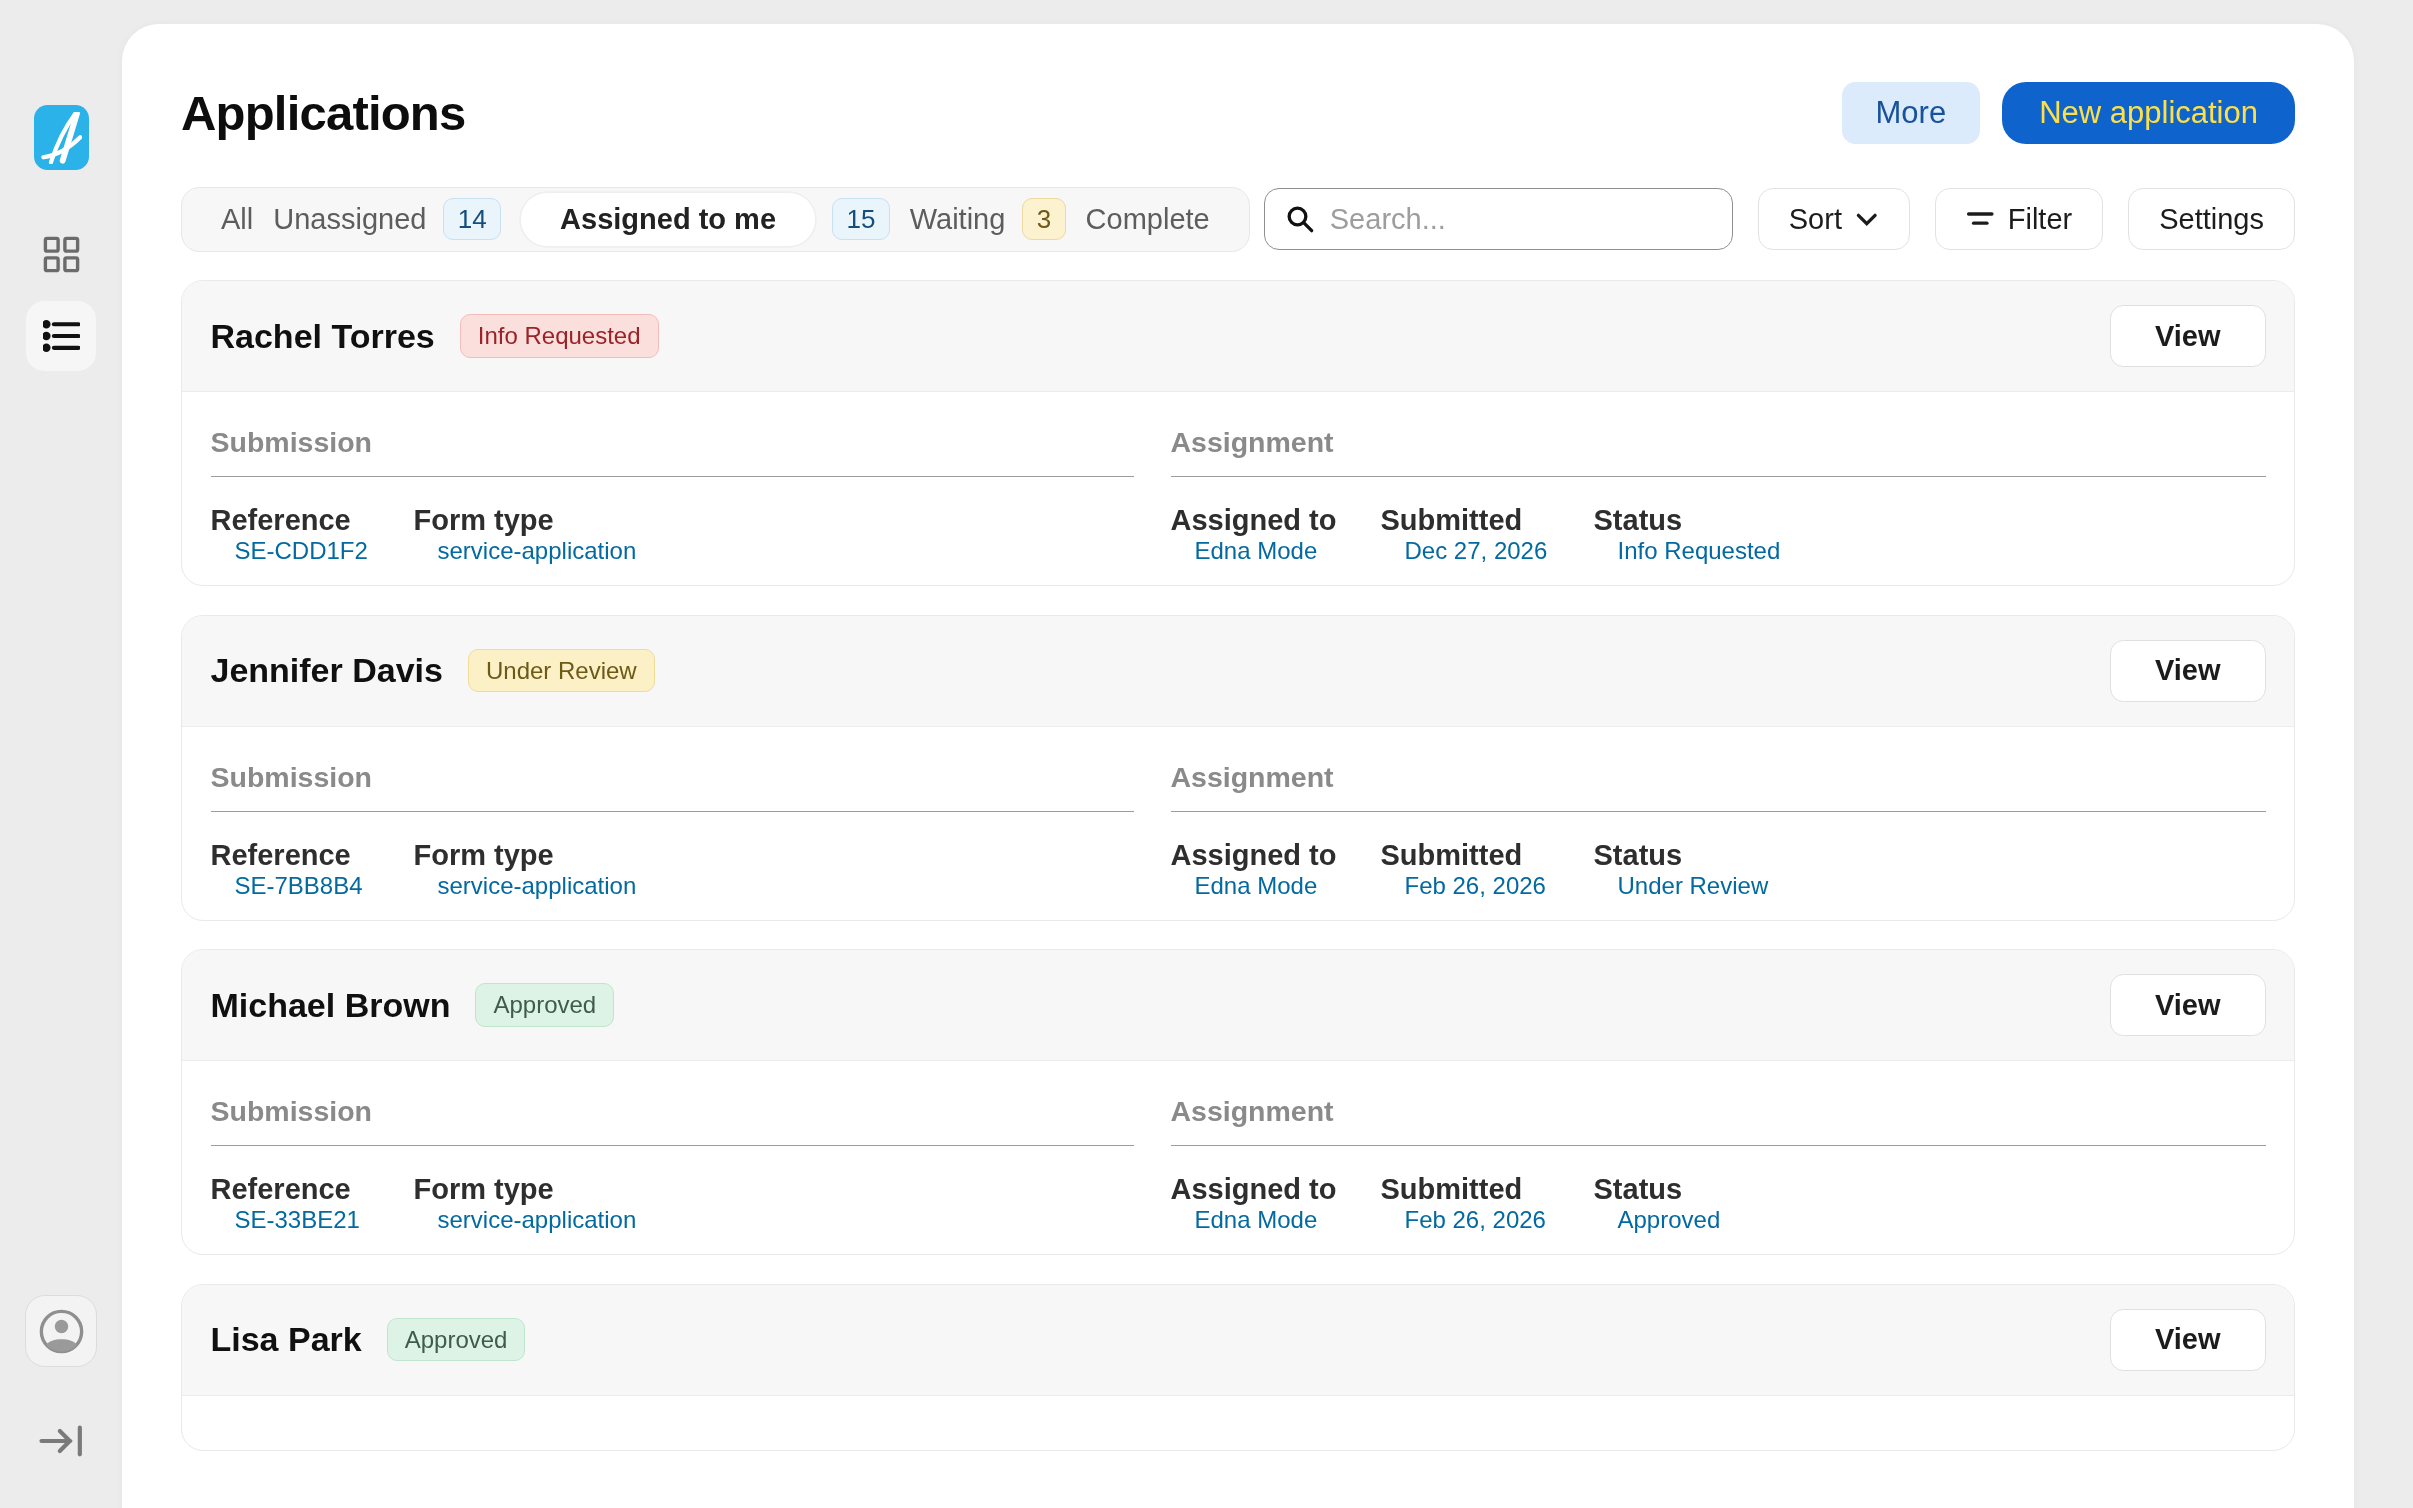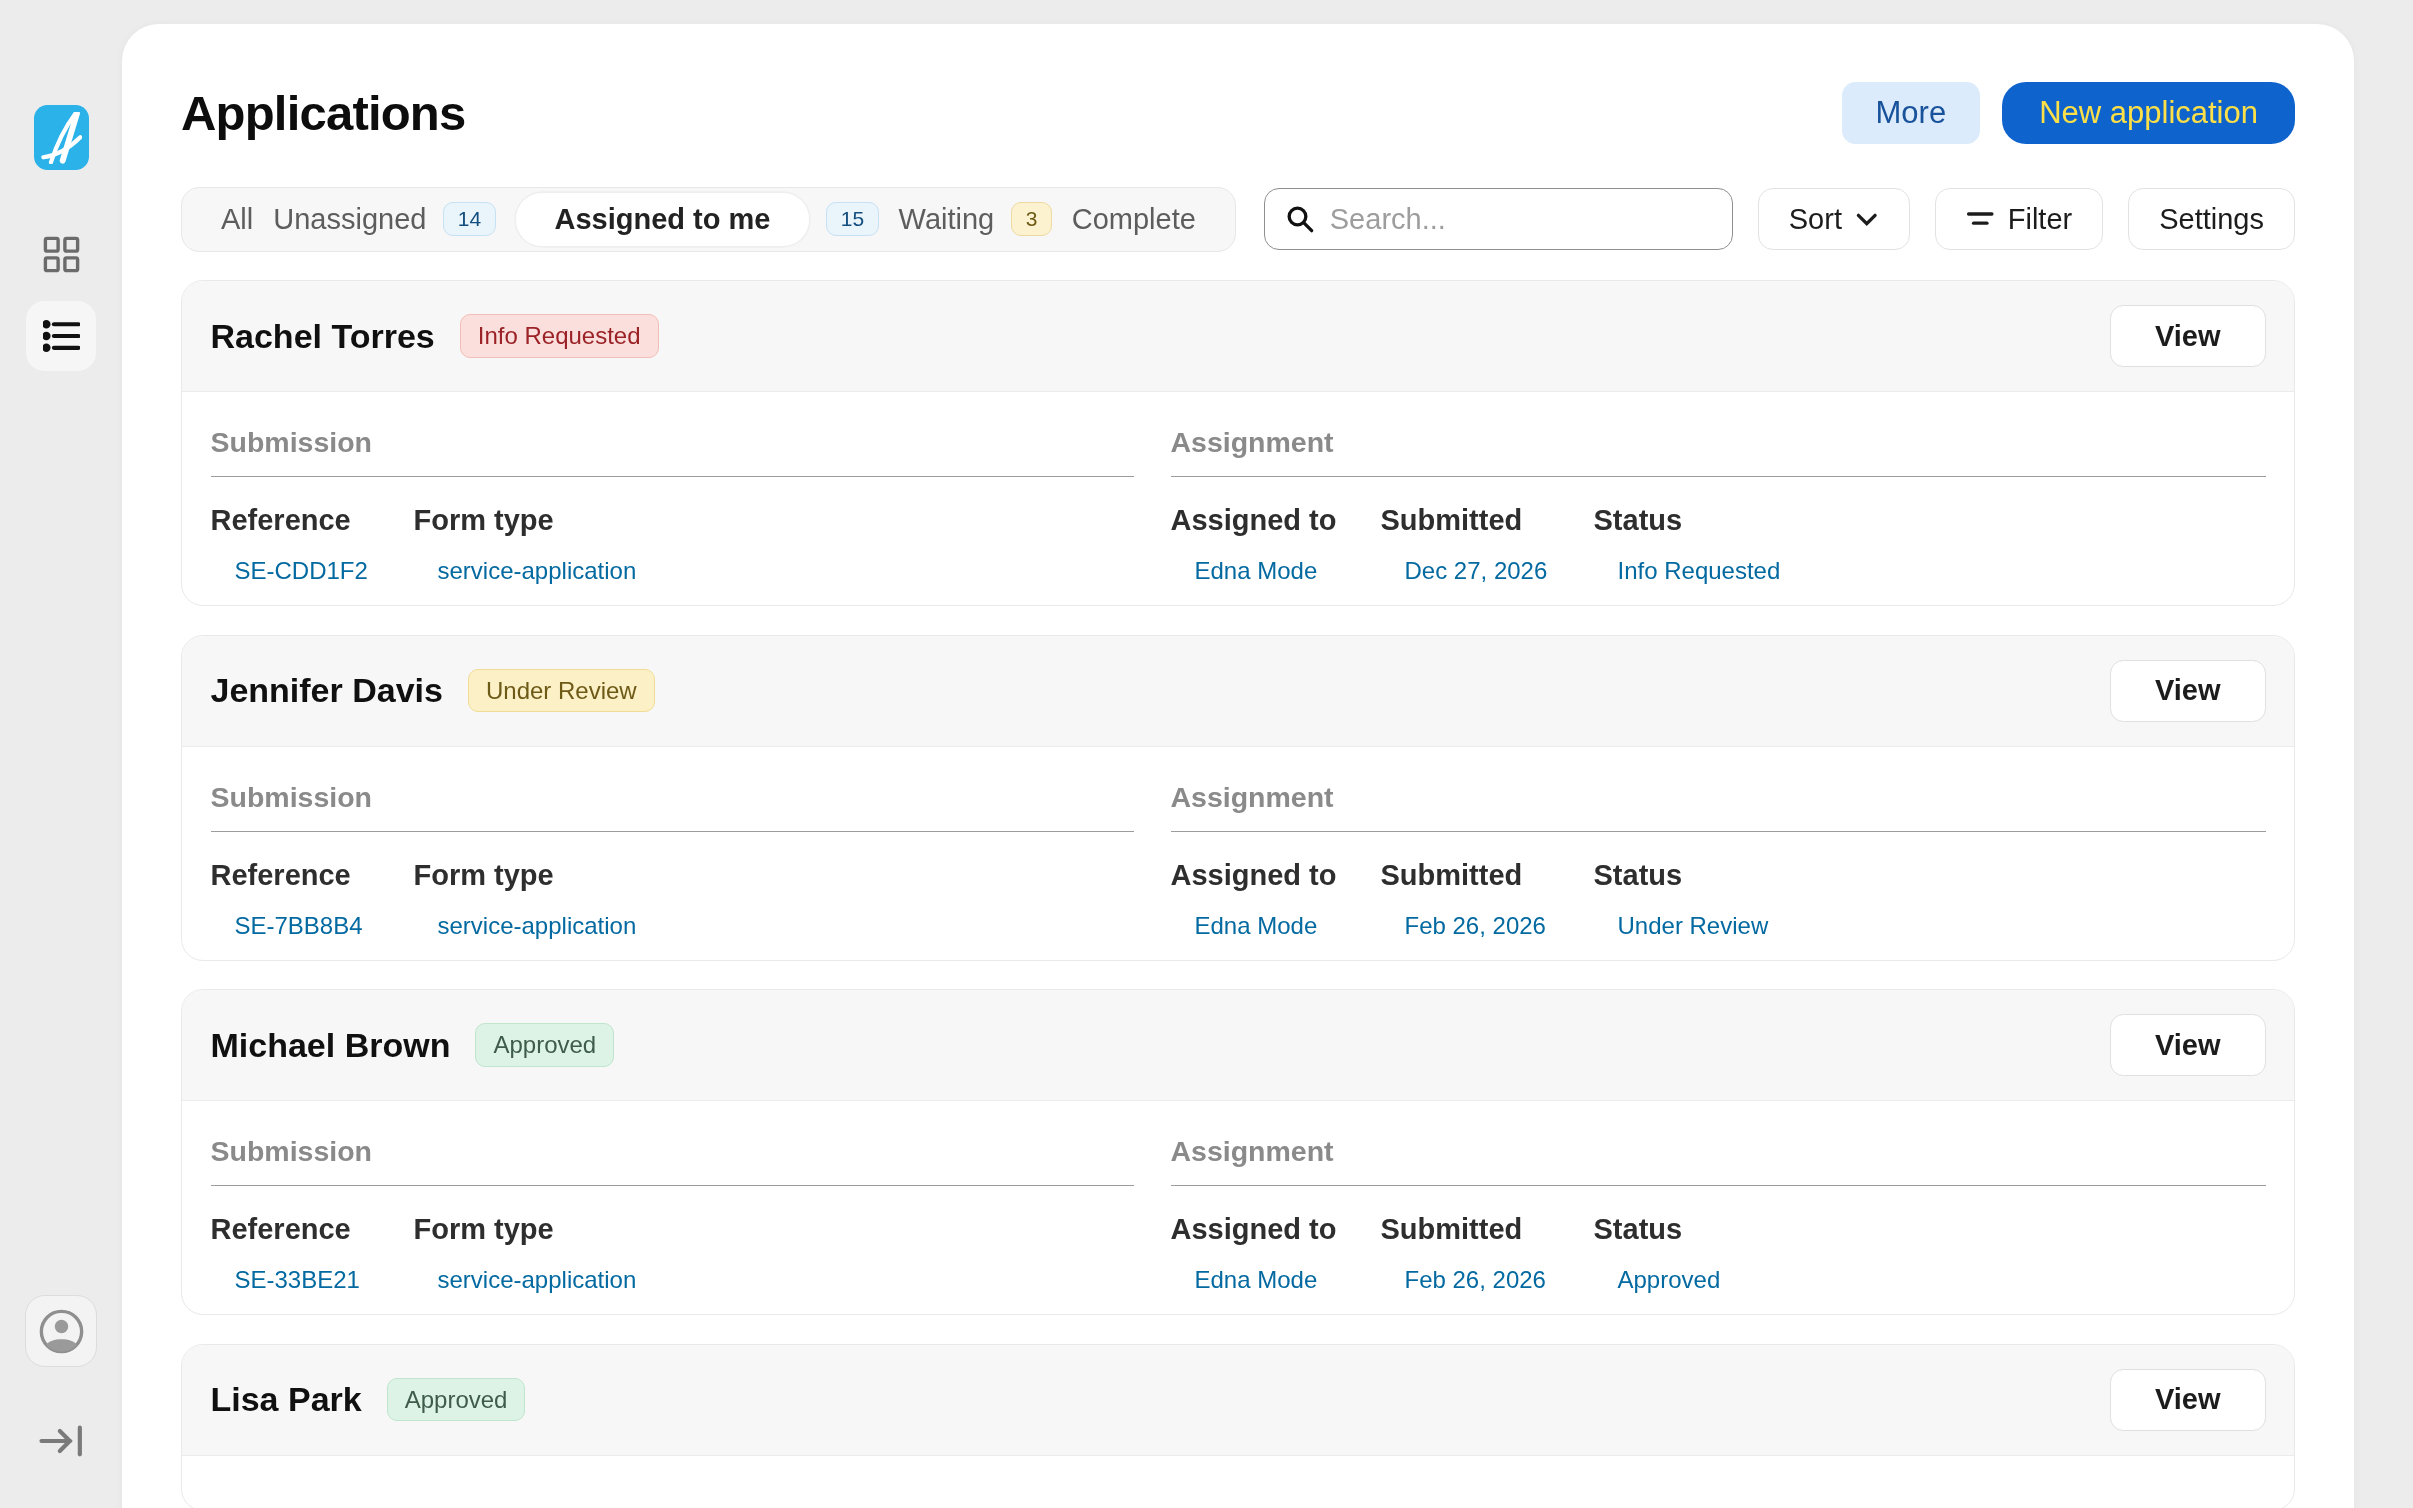--- a/index.html
+++ b/index.html
@@ -59,21 +59,21 @@
   .tabs {
     display:flex; align-items:center; height:65px; padding:0 39px;
     background:#f7f7f7; border:1.7px solid #e7e7e7; border-radius:18.4px; gap:20px;
   }
   .tab { display:flex; align-items:center; gap:17px; font-size:29px; color:#5d5d5d; cursor:pointer; }
   .tab-label { white-space:nowrap; }
   .tab.selected .tab-label {
     background:#ffffff; color:#222222; font-weight:700;
     padding:10px 39px; border-radius:26px; box-shadow:0 0 0 1.7px #efefef;
   }
-  .count { font-size:21px; padding:4.2px 13.4px; border-radius:10px; border:1.7px solid; }
+  .count { font-size:26px; padding:4.2px 13.4px; border-radius:10px; border:1.7px solid; }
   .count-blue { background:#e9f4fb; border-color:#c6e1f3; color:#134e7e; }
   .count-amber { background:#fcf2cf; border-color:#eed9a0; color:#6d5a17; }
 
   .toolbar-right { margin-left:auto; display:flex; gap:25px; align-items:center; }
   .search-box {
     width:469px; height:62px; border:1.7px solid #8f8f8f; border-radius:15px;
     background:#ffffff; display:flex; align-items:center; padding:0 20px; gap:15px;
   }
   .search-box input {
     border:none; outline:none; flex:1; font-size:29px; font-family:inherit; color:#222;
@@ -101,21 +101,21 @@
   .btn-view {
     margin-left:auto; height:62px; padding:0 44px; border-radius:13.4px;
     background:#ffffff; border:1.7px solid #e0e0e0; font-size:29px; color:#1c1c1c;font-weight:bold;
   }
   .card-body { padding:34px 28.5px 20px 28.5px; display:flex; gap:37px; }
   .section-sub { width:923px; flex:none; }
   .section-asg { flex:1; }
   .section-title { font-size:28.5px; font-weight:600; color:#8a8a8a; }
   .section-rule { border:none; border-top:1.7px solid #9c9c9c; margin:17px 0 27px 0; }
   .col-row { display:flex; }
-  .col { display:flex; flex-direction:column; gap:20px; }
+  .col { display:flex; flex-direction:column; }
   .col-ref { width:203px; }  .col-form { flex:1; }
   .col-asg { width:210px; }  .col-sub { width:213px; } .col-status { flex:1; }
   .col-label { font-size:29px; font-weight:700; color:#2e2e2e; }
   .col-value { font-size:24px; color:#0369a1;margin-left:24px; }
 
   svg { display:block; }
 </style>
 </head>
 <body>
 

